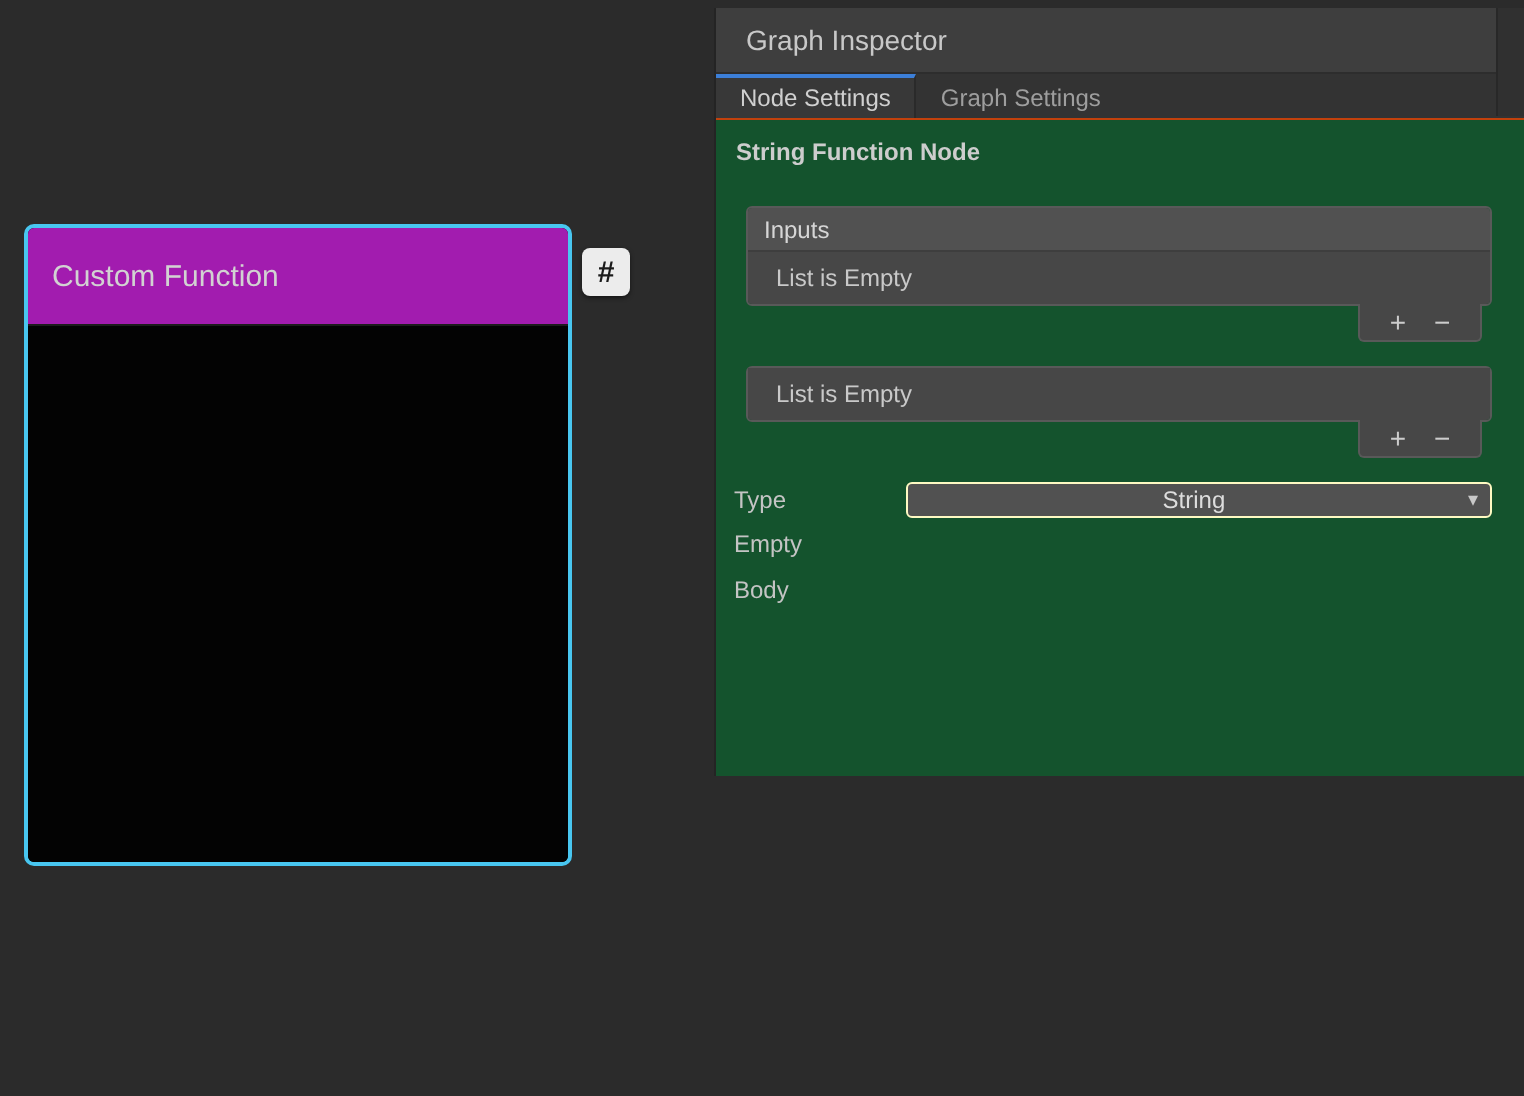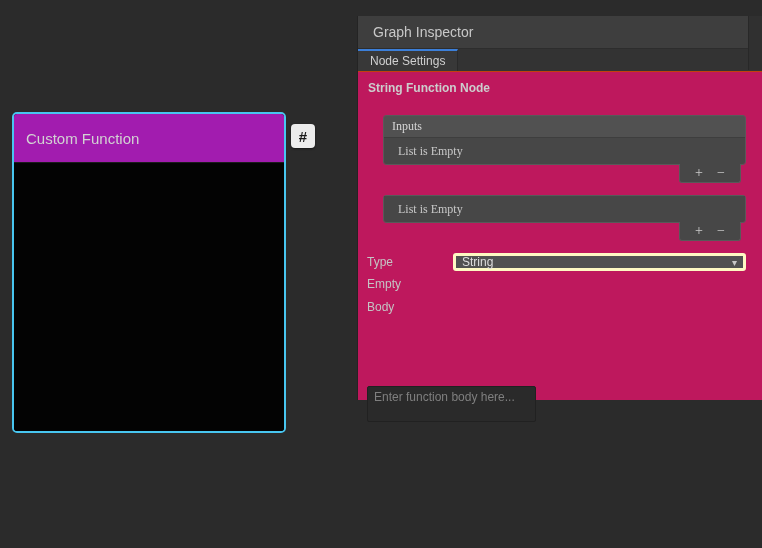--- a/index.html
+++ b/index.html
@@ -25,22 +25,22 @@
   .node-body{height:calc(100% - 49px);background:#030303;}
   .precision-badge{
     position:absolute;left:291px;top:124px;width:24px;height:24px;
     background:#ececec;border-radius:4px;display:flex;align-items:center;justify-content:center;
     font-weight:bold;font-size:15px;color:#1b1b1b;box-shadow:0 1px 2px rgba(0,0,0,.5);
     cursor:pointer;
   }
 
   
   .inspector{
-    position:absolute;left:357px;top:16px;width:405px;height:384px;
-    background:#be185d;border-left:1px solid #242424;box-sizing:border-box;
+    position:absolute;left:357px;top:4px;width:405px;height:384px;
+    background:#14532d;border-left:1px solid #242424;box-sizing:border-box;
   }
   .inspector-header{
     height:32px;background:#3e3e3e;border-bottom:1px solid #2d2d2d;
     display:flex;align-items:center;padding-left:15px;
   }
   .inspector-title{font-size:14px;color:#c8c8c8;}
   .tabbar{height:22px;background:#333333;display:flex;border-bottom:1px solid #c2410c;}
   .tab{
     display:flex;align-items:center;padding:0 12px;font-size:12px;color:#9e9e9e;
     border-top:2px solid transparent;cursor:pointer;box-sizing:border-box;
@@ -51,22 +51,22 @@
   }
   .corner-strip{
     position:absolute;right:0;top:0;width:14px;height:54px;
     background:#303030;border-left:1px solid #282828;box-sizing:border-box;
   }
 
   .content{padding-top:9px;}
   .heading{font-size:12px;font-weight:bold;color:#cdcdcd;margin:0 0 20px 10px;}
 
   .list{
-    position:relative;margin:0 16px 30px 25px;
-    border:1px solid #595959;border-radius:3px;font-family:Liberation Serif, serif;
+    position:relative;margin:0 16px 30px 15px;
+    border:1px solid #595959;border-radius:3px;
   }
   .list-header{
     height:21px;background:#515151;display:flex;align-items:center;
     padding-left:8px;font-size:12px;color:#d6d6d6;
     border-bottom:1px solid #3e3e3e;border-radius:2px 2px 0 0;
   }
   .list-row{
     height:26px;background:#474747;display:flex;align-items:center;
     padding-left:14px;font-size:12px;color:#c9c9c9;border-radius:0 0 2px 2px;
   }
@@ -79,22 +79,22 @@
   .mini-btn{
     background:none;border:none;color:#cccccc;font-size:14px;line-height:14px;
     padding:0 3px;cursor:pointer;font-family:inherit;
   }
 
   .form-row{display:flex;align-items:center;margin:0 16px 6px 9px;}
   .form-row.body-row{align-items:flex-start;margin-bottom:0;flex-direction:column;}
   .body-row .form-label{margin-top:3px;}
   .form-label{width:86px;flex:0 0 86px;font-size:12px;color:#c4c4c4;}
   .dropdown{
-    flex:1;height:18px;background:#515151;border:3px solid #fef9c3;border-radius:3px;
-    display:flex;align-items:center;padding:0 6px;cursor:pointer;box-sizing:border-box;
+    flex:1;height:18px;background:#515151;border:1px solid #fef9c3;border-radius:3px;
+    display:flex;align-items:center;padding:0 6px;cursor:pointer;box-sizing:border-box;text-align:center;
   }
   .dropdown-value{flex:1;font-size:12px;color:#dddddd;}
   .dropdown-arrow{font-size:10px;color:#c8c8c8;}
   .text-field{
     flex:1;height:18px;background:#2a2a2a;border:1px solid #212121;border-radius:2px;
     color:#d8d8d8;font-size:12px;padding:0 5px;box-sizing:border-box;font-family:inherit;outline:none;
   }
   .text-field::placeholder{color:#7f7f7f;}
   .text-area{
     flex:1;height:196px;background:#2a2a2a;border:1px solid #212121;border-radius:2px;
@@ -123,20 +123,23 @@
 
 <div class="inspector">
 
   <div class="inspector-header">
     <span class="inspector-title">Graph Inspector</span>
   </div>
 
   <div class="tabbar">
     <div class="tab active">
       <span>Node Settings</span>
+    </div>
+    <div class="tab">
+      <span>Graph Settings</span>
     </div>
   </div>
 
   <div class="content">
 
     <div class="heading">String Function Node</div>
 
     <div class="list">
       <div class="list-header">
         <span>Inputs</span>
@@ -167,20 +170,19 @@
         <span class="dropdown-arrow">▾</span>
       </div>
     </div>
 
     <div class="form-row">
       <span class="form-label">Empty</span>
     </div>
 
     <div class="form-row body-row">
       <span class="form-label">Body</span>
-      <textarea class="text-area" placeholder="Enter function body here..." style=""></textarea>
     </div>
 
   </div>
 
   <div class="corner-strip"></div>
 
 </div>
 
 </body></html>

